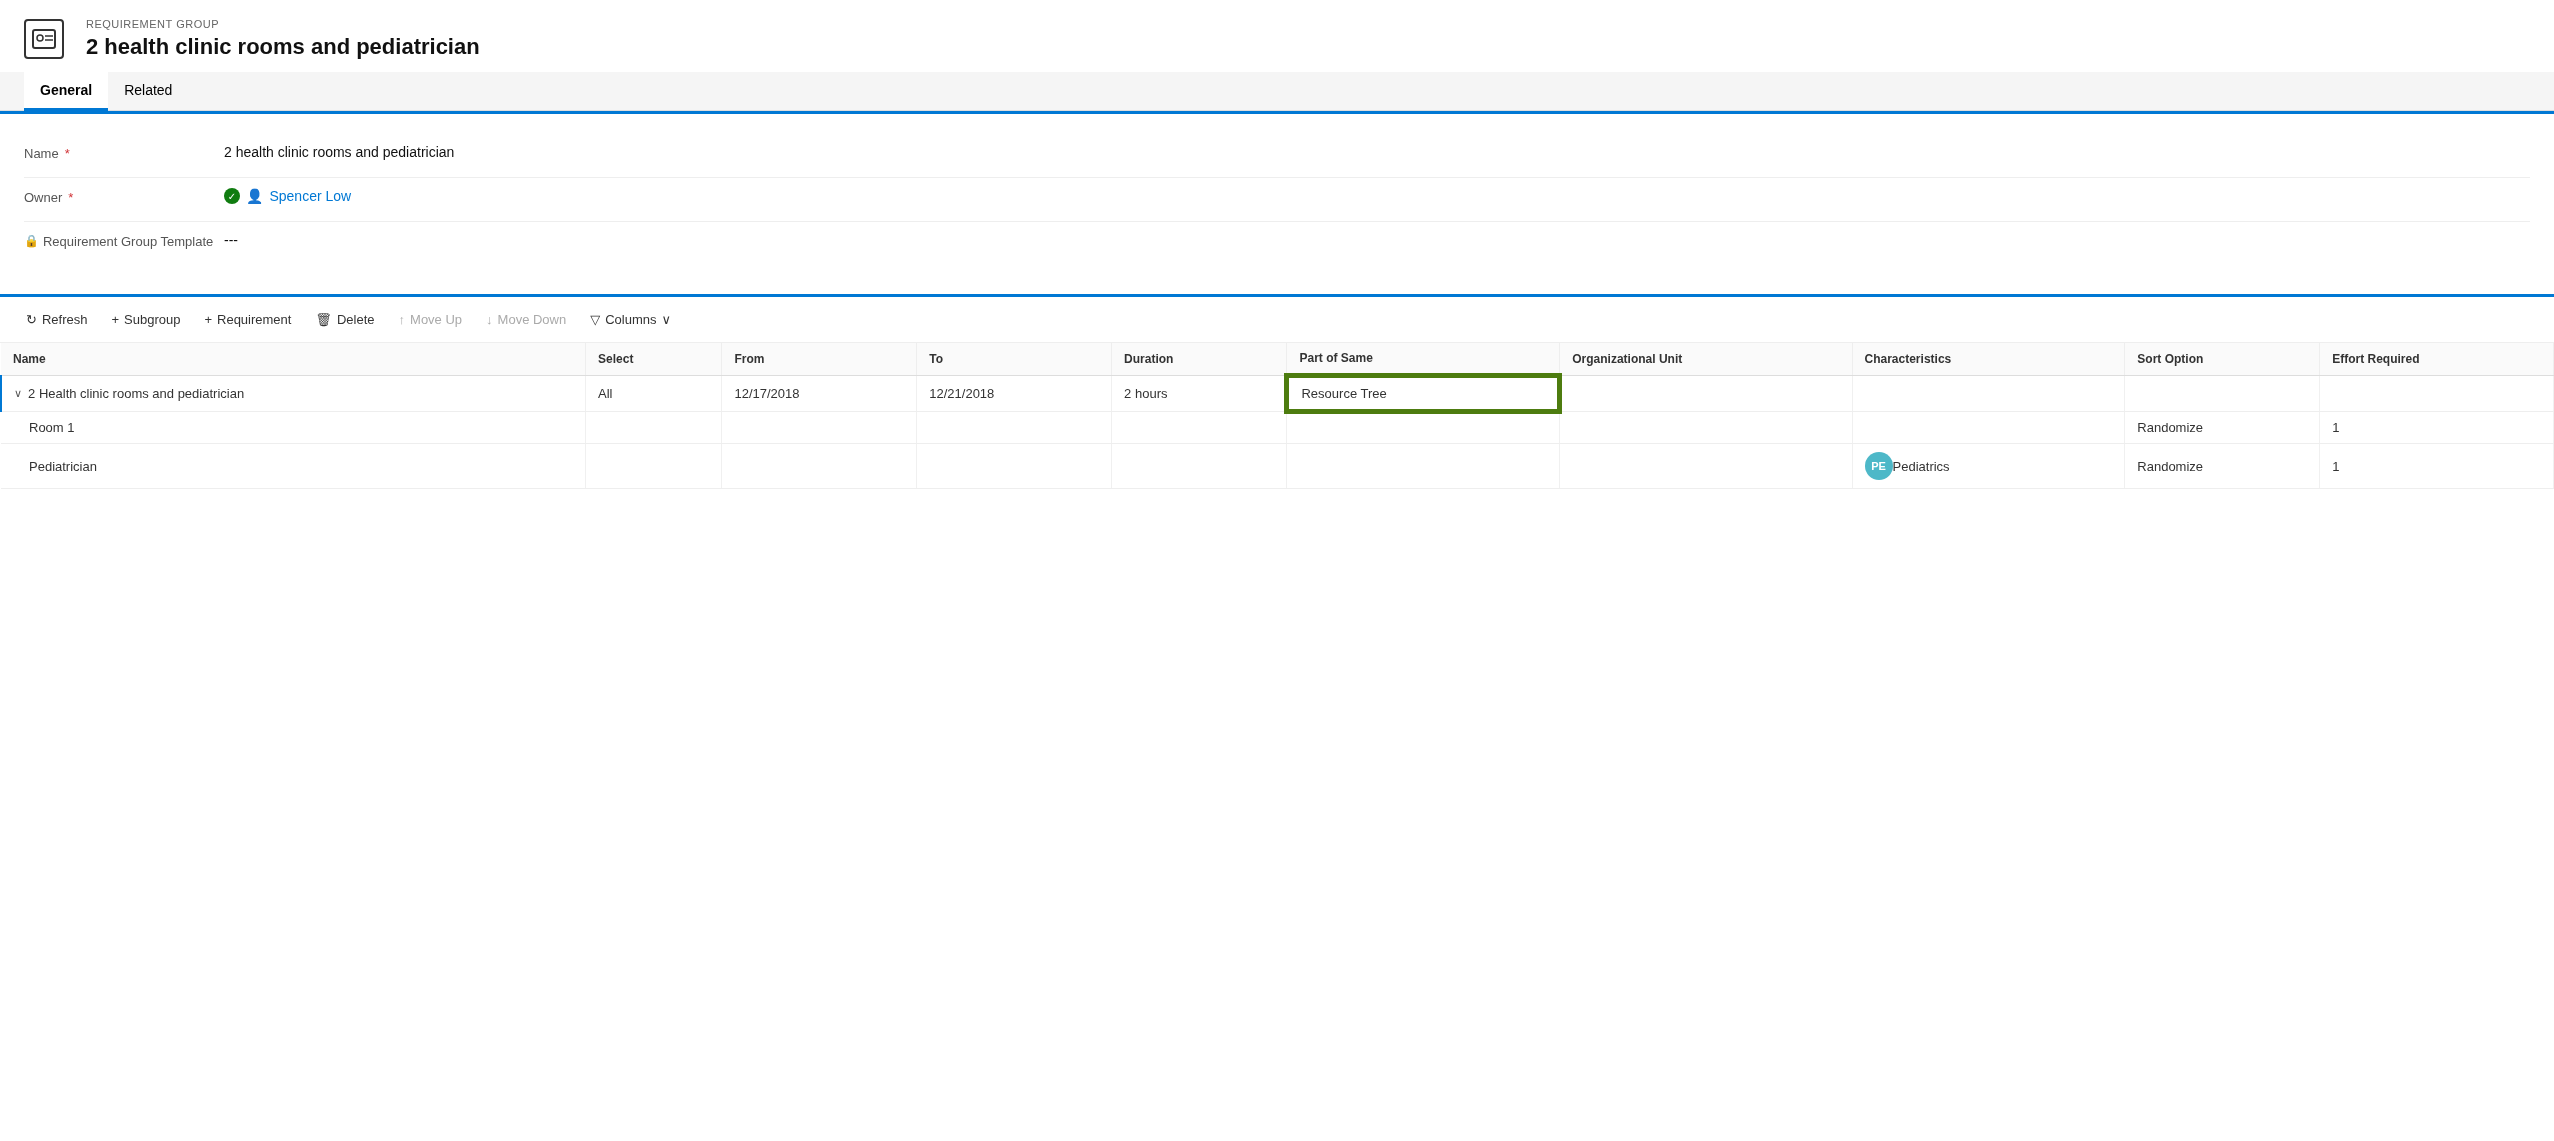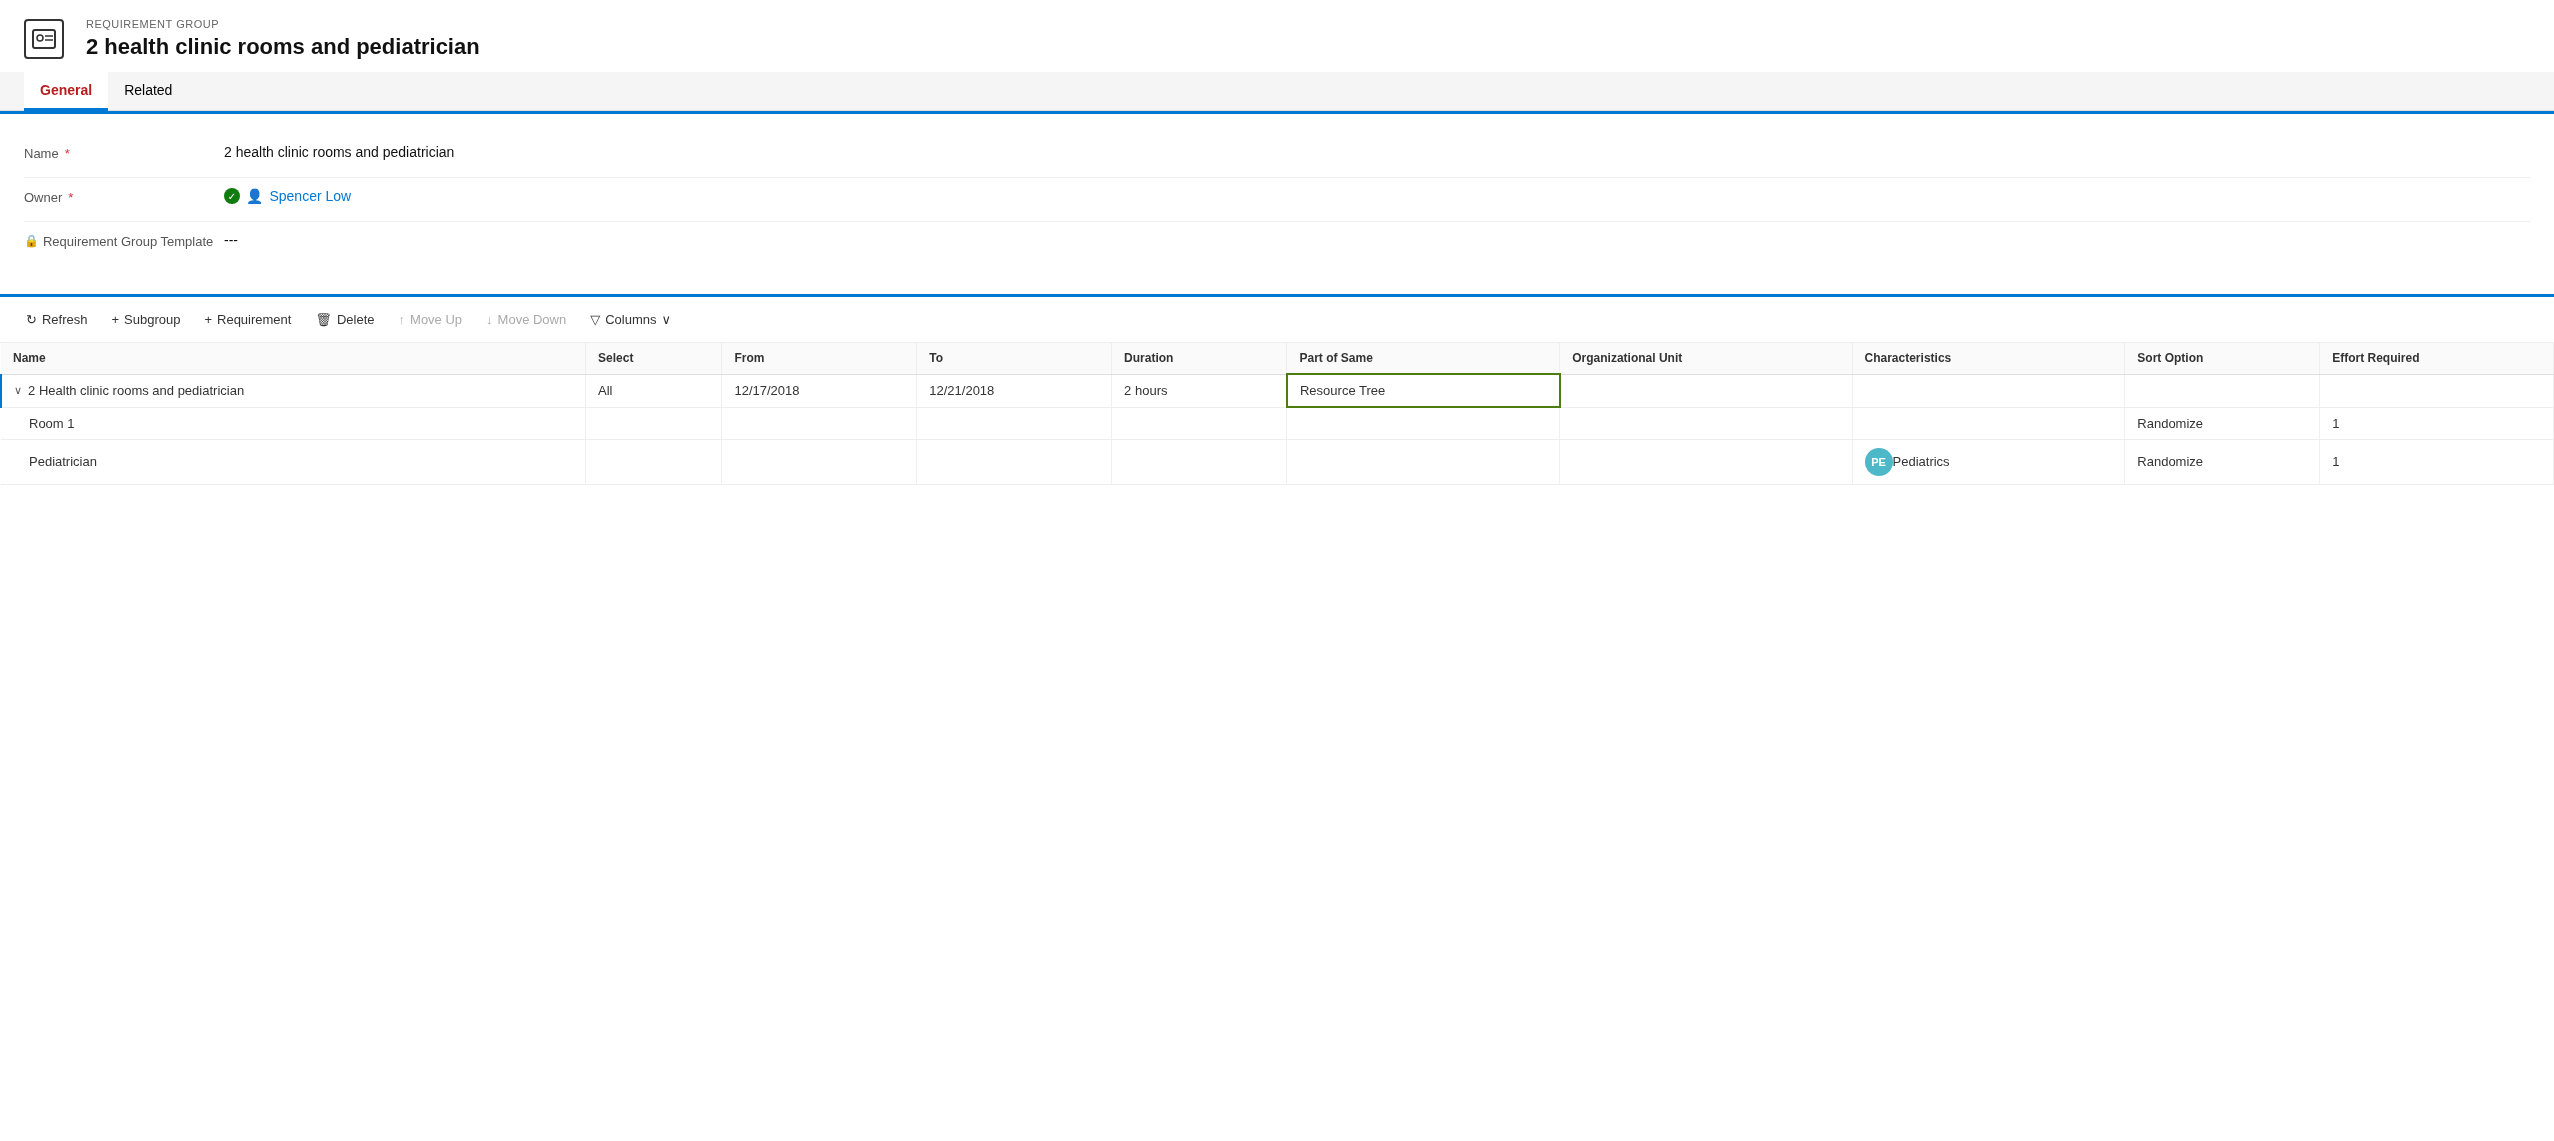--- a/index.html
+++ b/index.html
@@ -45,21 +45,21 @@
     }
     .tab {
       padding: 10px 16px;
       cursor: pointer;
       font-size: 14px;
       color: #000000;
       border-bottom: 3px solid transparent;
       margin-bottom: -1px;
     }
     .tab.active {
-      color: #b91c1c;
+      color: #000000;
       border-bottom: 3px solid #0078d4;
       font-weight: 600;
       background: #fff;
       text-align: center;
     }
 
     
     .section-container {
       border-top: 3px solid #0078d4;
       background: #fff;
@@ -307,21 +307,21 @@
         <td style="border-left: 2px solid #0078d4;">
           <div class="row-name-cell">
             <span class="chevron-icon">∨</span>
             <span>2 Health clinic rooms and pediatrician</span>
           </div>
         </td>
         <td>All</td>
         <td>12/17/2018</td>
         <td>12/21/2018</td>
         <td>2 hours</td>
-        <td style="border: 2px solid #4d7c0f;">Resource Tree</td>
+        <td style="border: 5px solid #4d7c0f;">Resource Tree</td>
         <td></td>
         <td></td>
         <td></td>
         <td></td>
       </tr>
 
       <tr>
         <td class="indent-1">Room 1</td>
         <td></td>
         <td></td>

